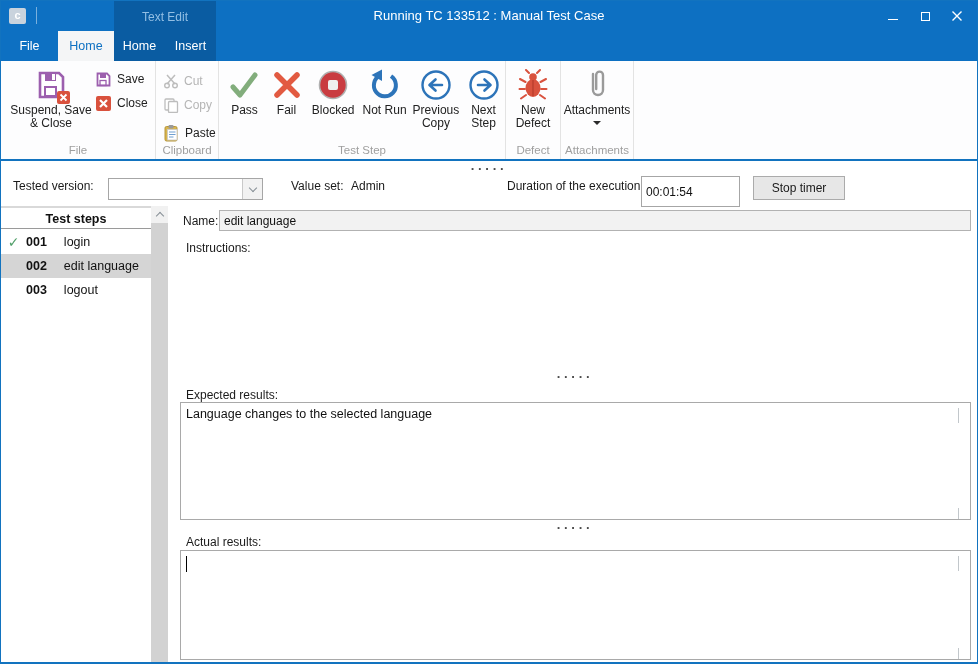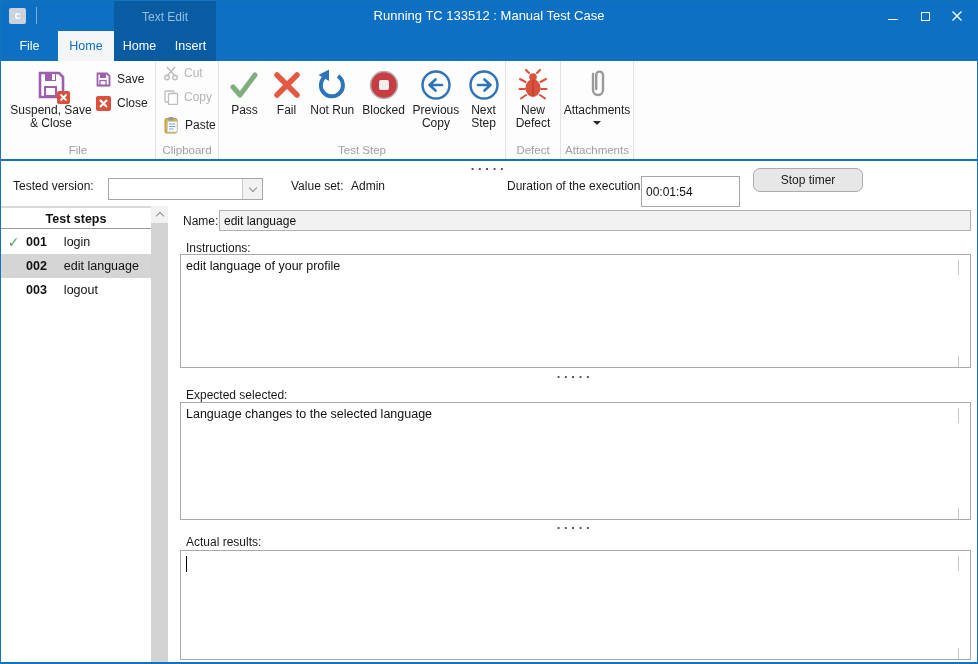--- a/index.html
+++ b/index.html
@@ -145,21 +145,21 @@
               <path d="M5 5 L12 12 M12 5 L5 12" stroke="#fff" stroke-width="2.2"></path>
             </svg>
             <span class="slabel">Close</span>
           </div>
         </div>
       </div>
       <div class="glabel">File</div>
     </div>
 
     <div class="rgroup" style="width:63px;">
-      <div style="display:flex;flex-direction:column;padding:0 0 0 7px;">
+      <div style="display:flex;flex-direction:column;padding:8px 0 0 7px;">
         <div class="smallbtn">
           <svg width="16" height="16">
             <path d="M4 2 L12 11 M12 2 L4 11" stroke="#bdbdbd" stroke-width="1.5" fill="none"></path>
             <circle cx="4" cy="12.5" r="2.3" fill="none" stroke="#bdbdbd" stroke-width="1.4"></circle>
             <circle cx="12" cy="12.5" r="2.3" fill="none" stroke="#bdbdbd" stroke-width="1.4"></circle>
           </svg>
           <span class="slabel dis">Cut</span>
         </div>
         <div class="smallbtn">
           <svg width="16" height="16">
@@ -192,37 +192,37 @@
           <div class="blabel">Pass</div>
         </div>
         <div class="bigbtn" style="width:44px;">
           <div class="bicon">
             <svg width="32" height="32">
               <path d="M6 6 L26 26 M26 6 L6 26" stroke="#e25a41" stroke-width="5.5" stroke-linecap="round"></path>
             </svg>
           </div>
           <div class="blabel">Fail</div>
         </div>
+        <div class="bigbtn" style="width:56px;">
+          <div class="bicon">
+            <svg width="34" height="34">
+              <circle cx="17" cy="17" r="13.5" fill="#c93c41" stroke="#b0b0b0" stroke-width="1.6"></circle>
+              <rect x="12" y="12" width="10" height="10" rx="2" fill="#efefef"></rect>
+            </svg>
+          </div>
+          <div class="blabel">Blocked</div>
+        </div>
         <div class="bigbtn" style="width:54px;">
           <div class="bicon">
             <svg width="34" height="34">
               <path d="M23 8.2 A11 11 0 1 1 11.8 7.6" fill="none" stroke="#2d74b9" stroke-width="4"></path>
               <polygon points="14,1.5 14,13 3.5,7" fill="#2d74b9"></polygon>
             </svg>
           </div>
           <div class="blabel">Not Run</div>
-        </div>
-        <div class="bigbtn" style="width:56px;">
-          <div class="bicon">
-            <svg width="34" height="34">
-              <circle cx="17" cy="17" r="13.5" fill="#c93c41" stroke="#b0b0b0" stroke-width="1.6"></circle>
-              <rect x="12" y="12" width="10" height="10" rx="2" fill="#efefef"></rect>
-            </svg>
-          </div>
-          <div class="blabel">Blocked</div>
         </div>
         <div class="bigbtn" style="width:56px;">
           <div class="bicon">
             <svg width="34" height="34">
               <circle cx="17" cy="17" r="13.5" fill="#fff" stroke="#2d74b9" stroke-width="2.4"></circle>
               <path d="M23 17 H12 M16.5 11.5 L10.5 17 L16.5 22.5" stroke="#2d74b9" stroke-width="2.6" fill="none" stroke-linecap="round" stroke-linejoin="round"></path>
             </svg>
           </div>
           <div class="blabel">Previous Copy</div>
         </div>
@@ -280,21 +280,21 @@
     <div class="abs combo">
       <span></span>
       <span class="combo-btn">
           <span class="chev down" style="margin-bottom:2px;"></span>
         </span>
     </div>
     <span class="abs lbl" style="left:290px;top:16px;">Value set:</span>
     <span class="abs lbl" style="left:350px;top:16px;">Admin</span>
     <span class="abs lbl" style="left:506px;top:16px;">Duration of the execution:</span>
     <input class="abs txtinput" style="left: 640px; top: 13px; width: 99px; height: 31px;" value="00:01:54">
-    <div class="abs btn" style="left:752px;top:5px;width:110px;height:24px;line-height:22px;border-radius:7px;">Stop timer</div>
+    <div class="abs btn" style="left:752px;top:13px;width:92px;height:24px;line-height:22px;">Stop timer</div>
   </div>
 
   <div class="abs steps-panel">
     <div class="steps-header">Test steps</div>
     <div class="steps-list">
         <div class="step-row">
           <span class="step-check">✓</span>
           <span class="step-num">001</span>
           <span class="step-name">login</span>
         </div>
@@ -316,28 +316,23 @@
       <div class="sbtn bot">
           <span class="chev down"></span>
         </div>
     </div>
   </div>
 
   <span class="abs lbl name-lbl">Name:</span>
   <input class="abs name-input" value="edit language" style="">
 
   <span class="abs sec-lbl" style="left:185px;top:240px;">Instructions:</span>
-  <div class="abs tarea" style="left:179px;top:253px;width:791px;height:114px;">
-    <span>edit language of your profile</span>
-    <span class="tchev" style="top:5px;"><span class="chev up"></span></span>
-    <span class="tchev" style="bottom:3px;"><span class="chev down"></span></span>
-  </div>
   <div class="abs grip" style="left:574px;top:372px;transform:translateX(-50%);">·····</div>
 
-  <span class="abs sec-lbl" style="left:185px;top:387px;">Expected selected:</span>
+  <span class="abs sec-lbl" style="left:185px;top:387px;">Expected results:</span>
   <div class="abs tarea" style="left:179px;top:401px;width:791px;height:118px;">
     <span>Language changes to the selected language</span>
     <span class="tchev" style="top:5px;"><span class="chev up"></span></span>
     <span class="tchev" style="bottom:3px;"><span class="chev down"></span></span>
   </div>
   <div class="abs grip" style="left:574px;top:523px;transform:translateX(-50%);">·····</div>
 
   <span class="abs sec-lbl" style="left:185px;top:534px;">Actual results:</span>
   <div class="abs tarea" style="left:179px;top:549px;width:791px;height:110px;">
     <span></span>

